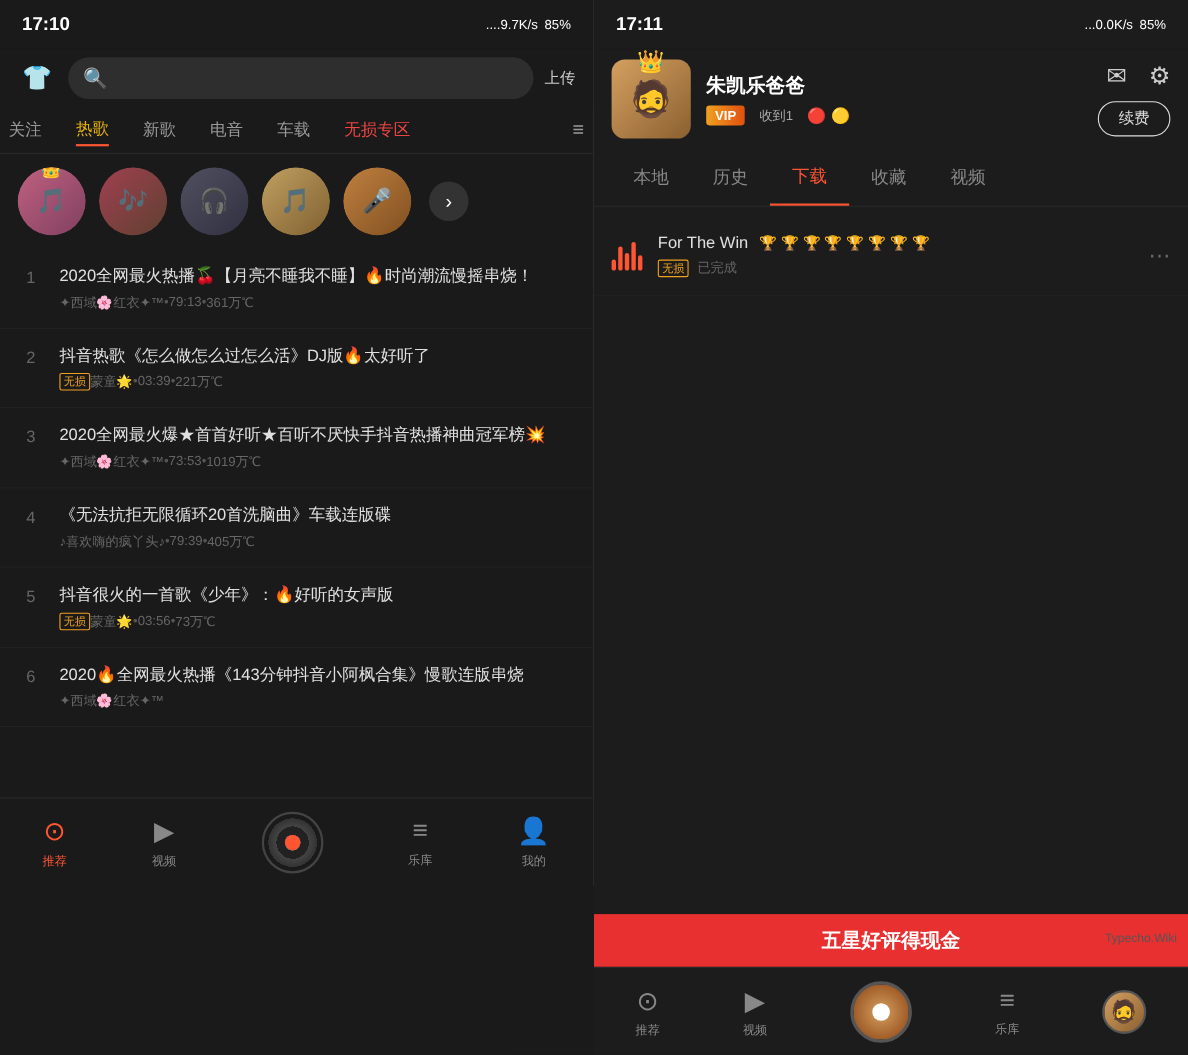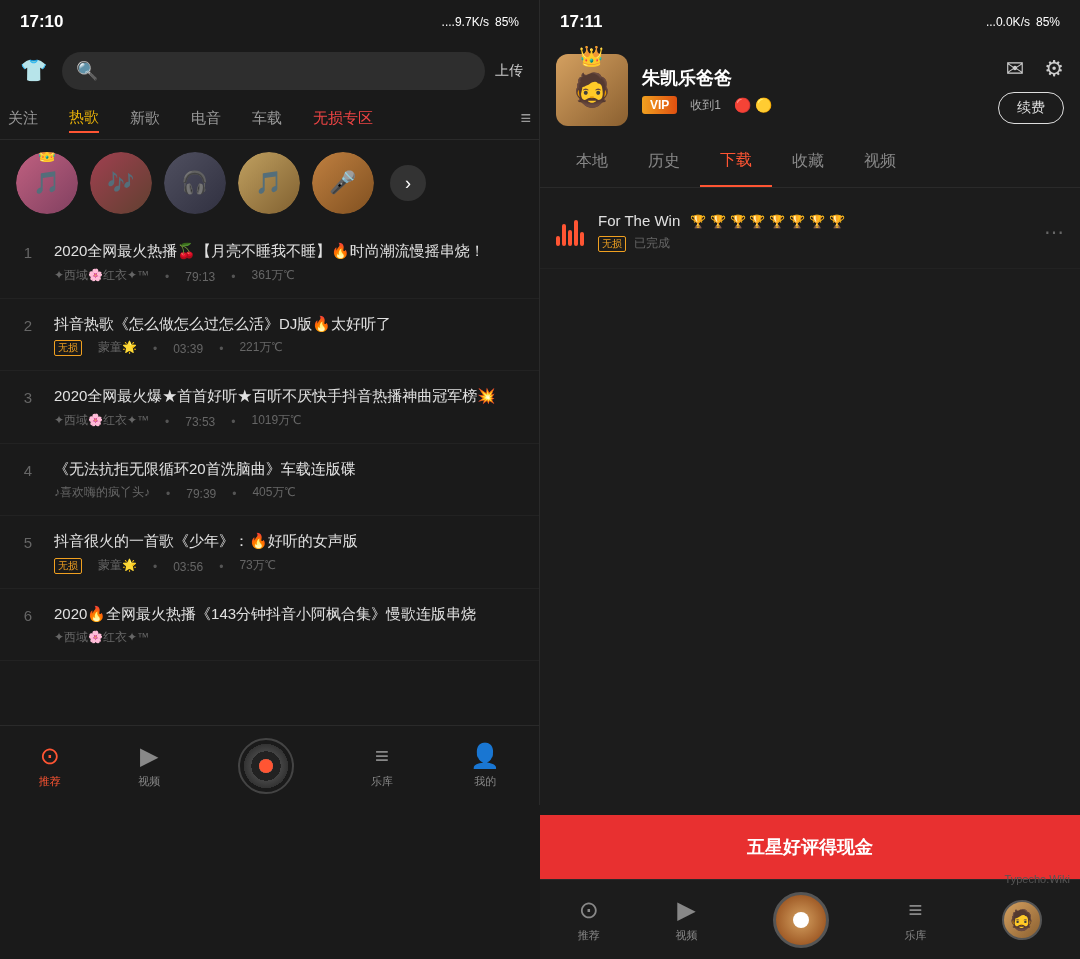--- a/index.html
+++ b/index.html
@@ -191,22 +191,22 @@
     .song-title {
       font-size: 15px;
       color: #e0e0e0;
       line-height: 1.5;
       margin-bottom: 4px;
     }
     .song-meta {
       font-size: 12px;
       color: #666;
       display: flex;
-      align-items: flex-end;
-      gap: 16px;
+      align-items: flex-start;
+      gap: 0;
       flex-wrap: wrap;
     }
     .lossless-badge {
       background: none;
       border: 1px solid #f0a020;
       color: #f0a020;
       font-size: 10px;
       padding: 0px 3px;
       border-radius: 2px;
     }
@@ -338,33 +338,33 @@
       background: radial-gradient(circle, #d4a060 0%, #8b4010 100%);
       border: 3px solid #555;
       display: flex;
       align-items: center;
       justify-content: center;
     }
 
     
     .star-banner {
       background: #e83030;
-      height: 64px;
+      height: 48px;
       display: flex;
       align-items: center;
       justify-content: center;
       font-size: 18px;
       color: #fff;
       font-weight: 600;
     }
 
     
     .watermark {
       position: absolute;
-      bottom: 74px;
+      bottom: 100px;
       right: 10px;
       font-size: 11px;
       color: #555;
     }
 
     
     .song-list::-webkit-scrollbar,
     .download-list::-webkit-scrollbar { display: none; }
   </style>
 </head>

